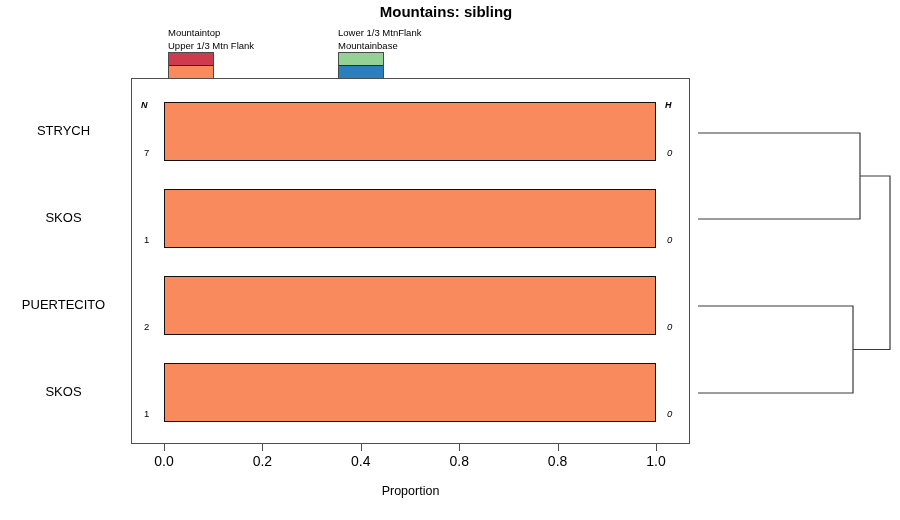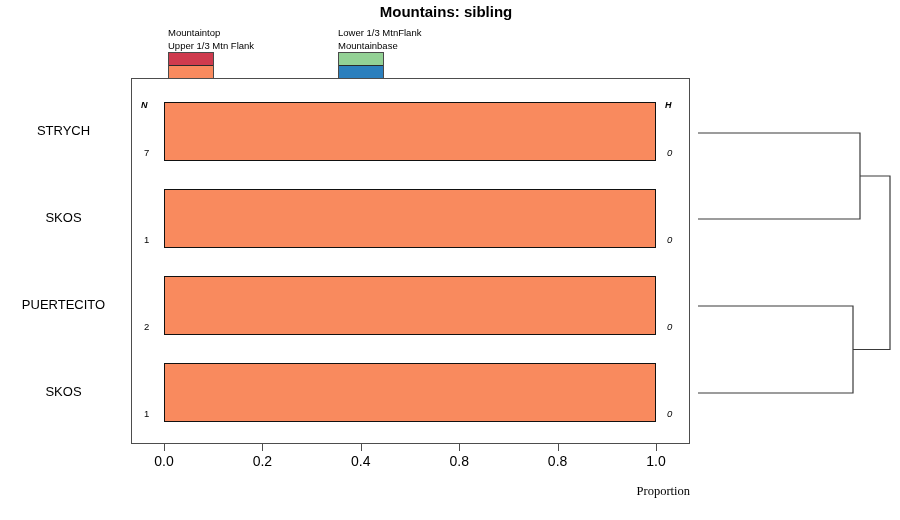--- a/index.html
+++ b/index.html
@@ -122,23 +122,22 @@
     top: 453px;
     font-size: 14px;
     text-align: center;
     width: 60px;
     white-space: nowrap;
   }
   #x-axis-title-pos {
     left: 131px;
     top: 484px;
     width: 559px;
-    text-align: right;
+    text-align: center;
     font-size: 12.5px;
-    font-family: Liberation Serif, serif;
   }
 
   
   #dendrogram {
     left: 690px;
     top: 78px;
     width: 210px;
     height: 366px;
   }
   #dendrogram svg { display: block; }

